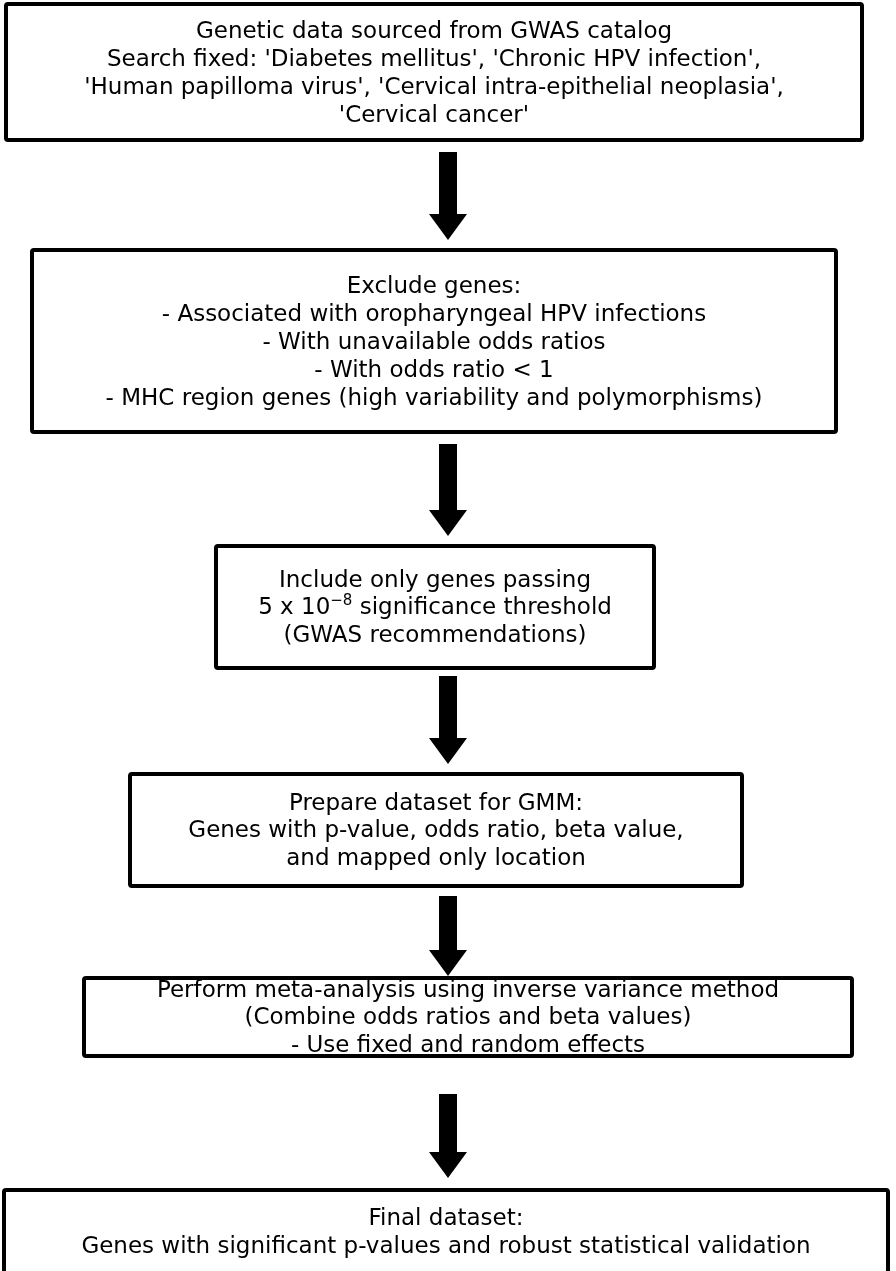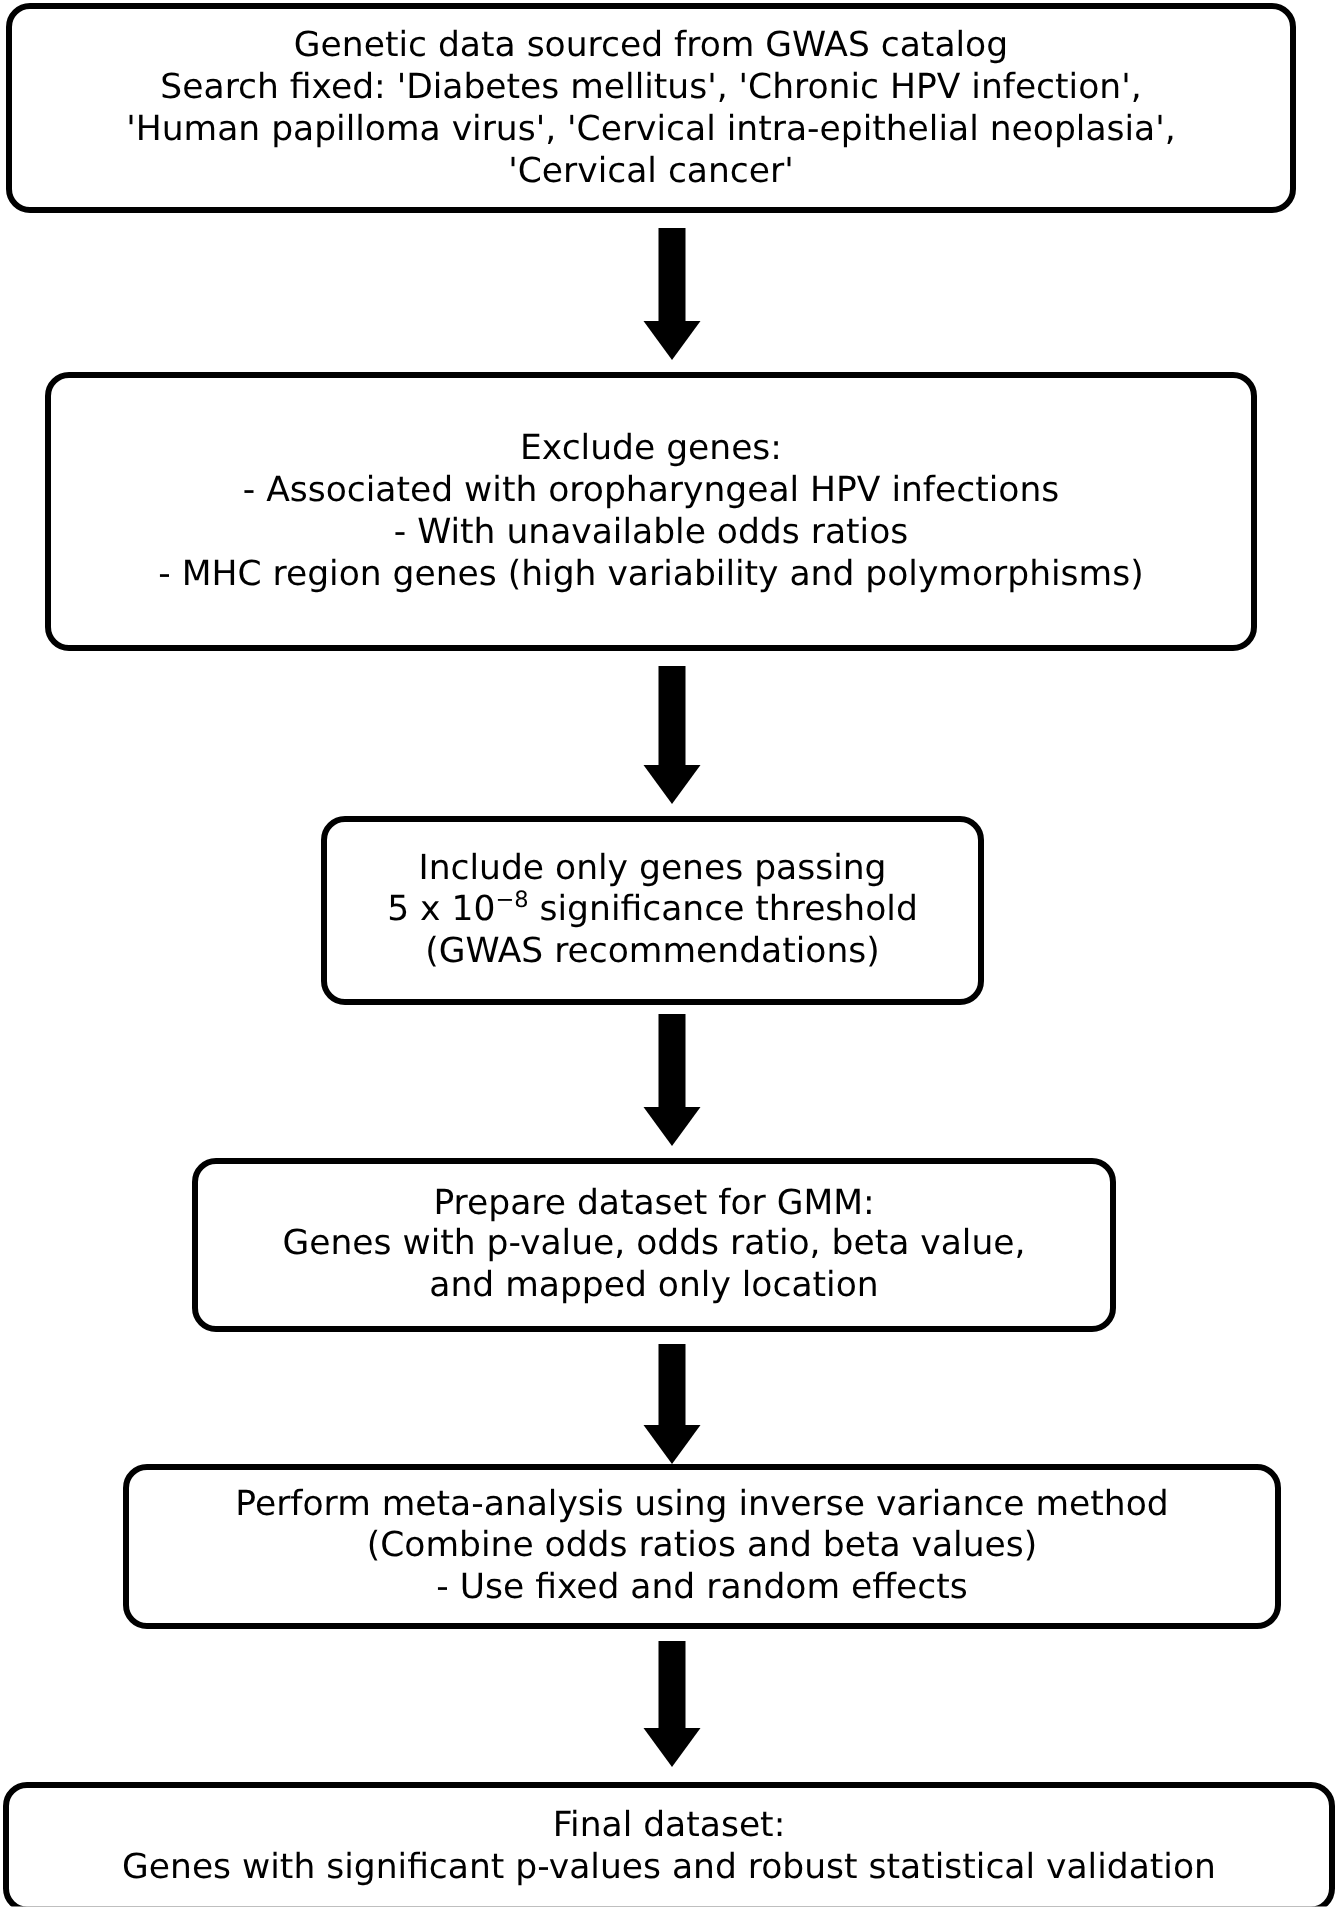--- a/index.html
+++ b/index.html
@@ -17,21 +17,21 @@
   #flowchart {
     position: relative;
     width: 896px;
     height: 1271px;
     box-sizing: border-box;
   }
   .node {
     position: absolute;
     box-sizing: border-box;
     border: 4px solid #000000;
-    border-radius: 16px;
+    border-radius: 4px;
     background: #ffffff;
     display: flex;
     flex-direction: column;
     align-items: center;
     justify-content: center;
     text-align: center;
     padding: 4px 8px;
   }
   .node .line {
     display: block;
@@ -82,20 +82,21 @@
 
   <div class="arrow" style="left:429px; top:152px; width:38px; height:88px;">
     <div class="shaft"></div>
     <div class="head"></div>
   </div>
 
   <div class="node" style="left:30px; top:248px; width:808px; height:186px;text-align:center;">
     <span class="line">Exclude genes:</span>
     <span class="line">- Associated with oropharyngeal HPV infections</span>
     <span class="line">- With unavailable odds ratios</span>
+    <span class="line">- With odds ratio &lt; 1</span>
     <span class="line">- MHC region genes (high variability and polymorphisms)</span>
   </div>
 
   <div class="arrow" style="left:429px; top:444px; width:38px; height:92px;">
     <div class="shaft"></div>
     <div class="head"></div>
   </div>
 
   <div class="node tight" style="left:214px; top:544px; width:442px; height:126px;">
     <span class="line">Include only genes passing</span>
@@ -112,21 +113,21 @@
     <span class="line">Prepare dataset for GMM:</span>
     <span class="line">Genes with p-value, odds ratio, beta value,</span>
     <span class="line">and mapped only location</span>
   </div>
 
   <div class="arrow" style="left:429px; top:896px; width:38px; height:80px;">
     <div class="shaft"></div>
     <div class="head"></div>
   </div>
 
-  <div class="node tight" style="left:82px; top:976px; width:772px; height:110px;">
+  <div class="node tight" style="left:82px; top:976px; width:772px; height:82px;">
     <span class="line">Perform meta-analysis using inverse variance method</span>
     <span class="line">(Combine odds ratios and beta values)</span>
     <span class="line">- Use fixed and random effects</span>
   </div>
 
   <div class="arrow" style="left:429px; top:1094px; width:38px; height:84px;">
     <div class="shaft"></div>
     <div class="head"></div>
   </div>
 

